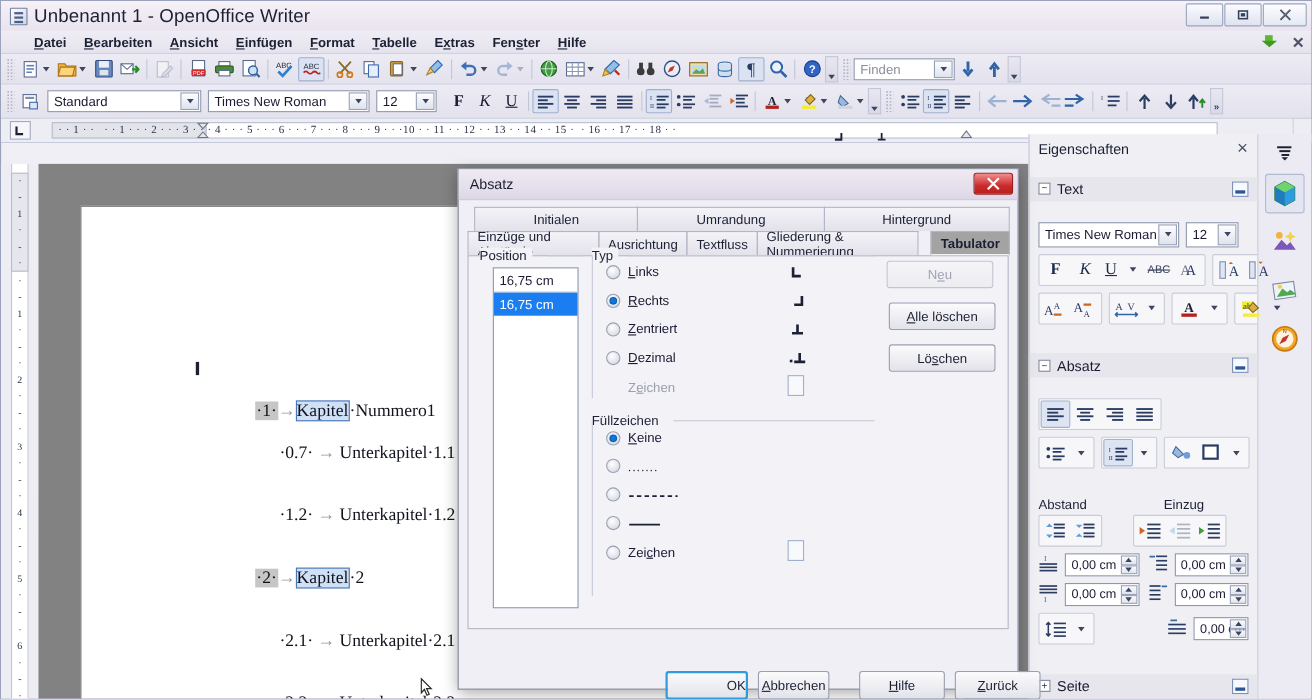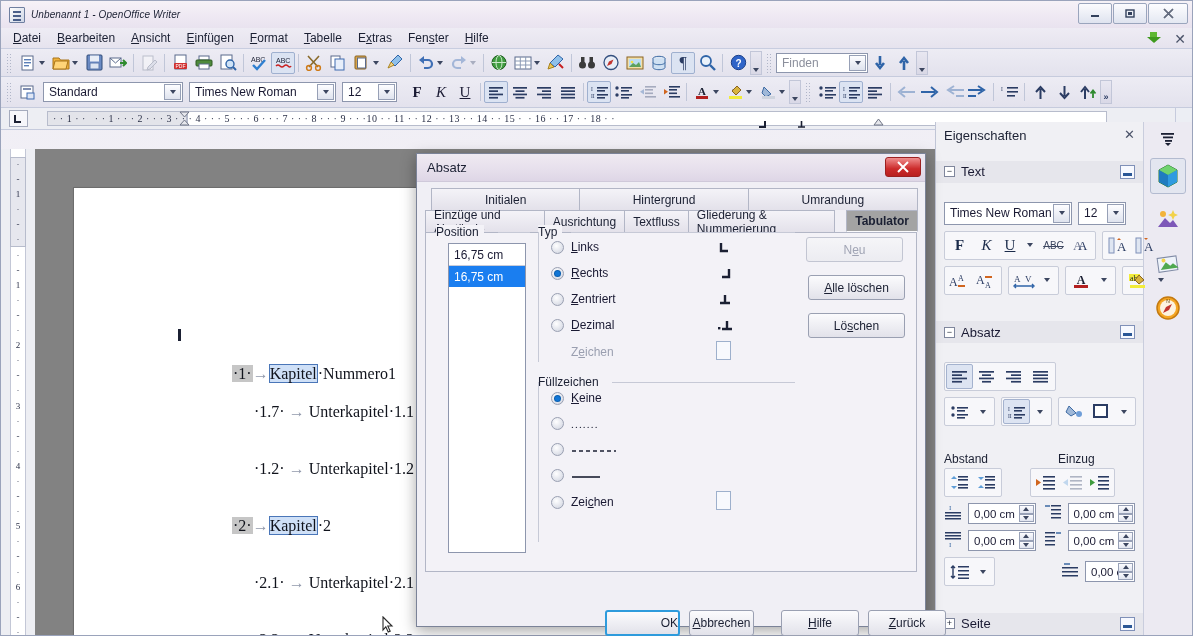--- a/index.html
+++ b/index.html
@@ -31,38 +31,38 @@
   .titlebar-icon {
     width:16px; height:16px; margin-right:6px;
     background:linear-gradient(135deg,#fdfdfd,#cfd6e6);
     border:1px solid #6f7fa0; border-radius:1px;
     position:relative; flex:none;
   }
   .titlebar-icon:after{
     content:""; position:absolute; left:3px; top:3px; right:3px; height:2px;
     background:#4a5f8a; box-shadow:0 4px 0 #4a5f8a, 0 8px 0 #4a5f8a;
   }
-  .titlebar-text { font-size:10px; color:#1b2033; letter-spacing:.1px;font-style:italic; }
+  .titlebar-text { font-size:17px; color:#1b2033; letter-spacing:.1px; }
   .win-btns { position:absolute; right:4px; top:2px; display:flex; gap:1px; }
   .win-btn {
     width:34px; height:21px;
     background:linear-gradient(180deg,#fbfbfe,#dfe3ef);
     border:1px solid #9aa5bd; border-radius:2px;
     display:flex; align-items:center; justify-content:center;
     font-size:11px; color:#33405c;
   }
   .win-btn.close { width:40px; background:linear-gradient(180deg,#fdfdff,#e4e8f2); }
 
   
   .menubar {
     height:21px;
     background:linear-gradient(180deg,#eeecf4,#e6e3ee);
     border-bottom:1px solid #c8cde0;
-    display:flex; align-items:center;
-    padding-left:4px; position:relative;
+    display:flex; align-items:flex-end;
+    padding-left:22px; position:relative;font-weight:bold;
   }
   .menu-item {
     padding:2px 8px; font-size:12px; color:#1b2033; cursor:default;
   }
   .menu-item u { text-decoration:underline; }
   .menubar-right { position:absolute; right:6px; top:0; height:21px; display:flex; align-items:center; gap:12px;}
   .dl-icon { width:16px; height:14px; position:relative; }
   .dl-icon:before{
     content:""; position:absolute; left:4px; top:0; width:7px; height:6px; background:#5eb832;
   }
@@ -857,21 +857,21 @@
     </div>
 
     <div class="canvas">
       <div class="page">
         <div class="doctext">
           <div class="doc-line">
             <span class="sel-bar" style="top:3px;background:#1b2033;"></span>
             <span class="numfield">·1·</span><span class="fmtmark">→</span><span class="hl">Kapitel</span><span>·Nummero1</span>
           </div>
           <div class="doc-line" style="padding-left:22px;">
-            <span>·1.7·</span><span class="fmtmark"> → </span><span>Unterkapitel·1.1</span>
+            <span>·0.7·</span><span class="fmtmark"> → </span><span>Unterkapitel·1.1</span>
           </div>
           <div class="doc-line" style="padding-left:22px;">
             <span>·1.2·</span><span class="fmtmark"> → </span><span>Unterkapitel·1.2</span>
           </div>
           <div class="doc-line">
             <span class="numfield">·2·</span><span class="fmtmark">→</span><span class="hl">Kapitel</span><span>·2</span>
           </div>
           <div class="doc-line" style="padding-left:22px;">
             <span>·2.1·</span><span class="fmtmark"> → </span><span>Unterkapitel·2.1</span>
           </div>
@@ -1373,22 +1373,22 @@
       <div class="dlg-close">
         <svg width="14" height="12" viewBox="0 0 14 12">
             <path d="M2 1l10 10M12 1L2 11" stroke="#fff" stroke-width="2" fill="none"></path>
           </svg>
       </div>
     </div>
 
     <div class="dlg-body">
       <div class="tabrow top">
         <div class="tabchip" style="width:150px;">Initialen</div>
+        <div class="tabchip" style="width:171px;">Umrandung</div>
         <div class="tabchip" style="width:170px;">Hintergrund</div>
-        <div class="tabchip" style="width:171px;">Umrandung</div>
       </div>
       <div class="tabrow">
         <div class="tabchip">Einzüge und Abstände</div>
         <div class="tabchip">Ausrichtung</div>
         <div class="tabchip">Textfluss</div>
         <div class="tabchip">Gliederung &amp; Nummerierung</div>
         <div class="tabchip sel">Tabulator</div>
       </div>
 
       <div class="tabpanel">

